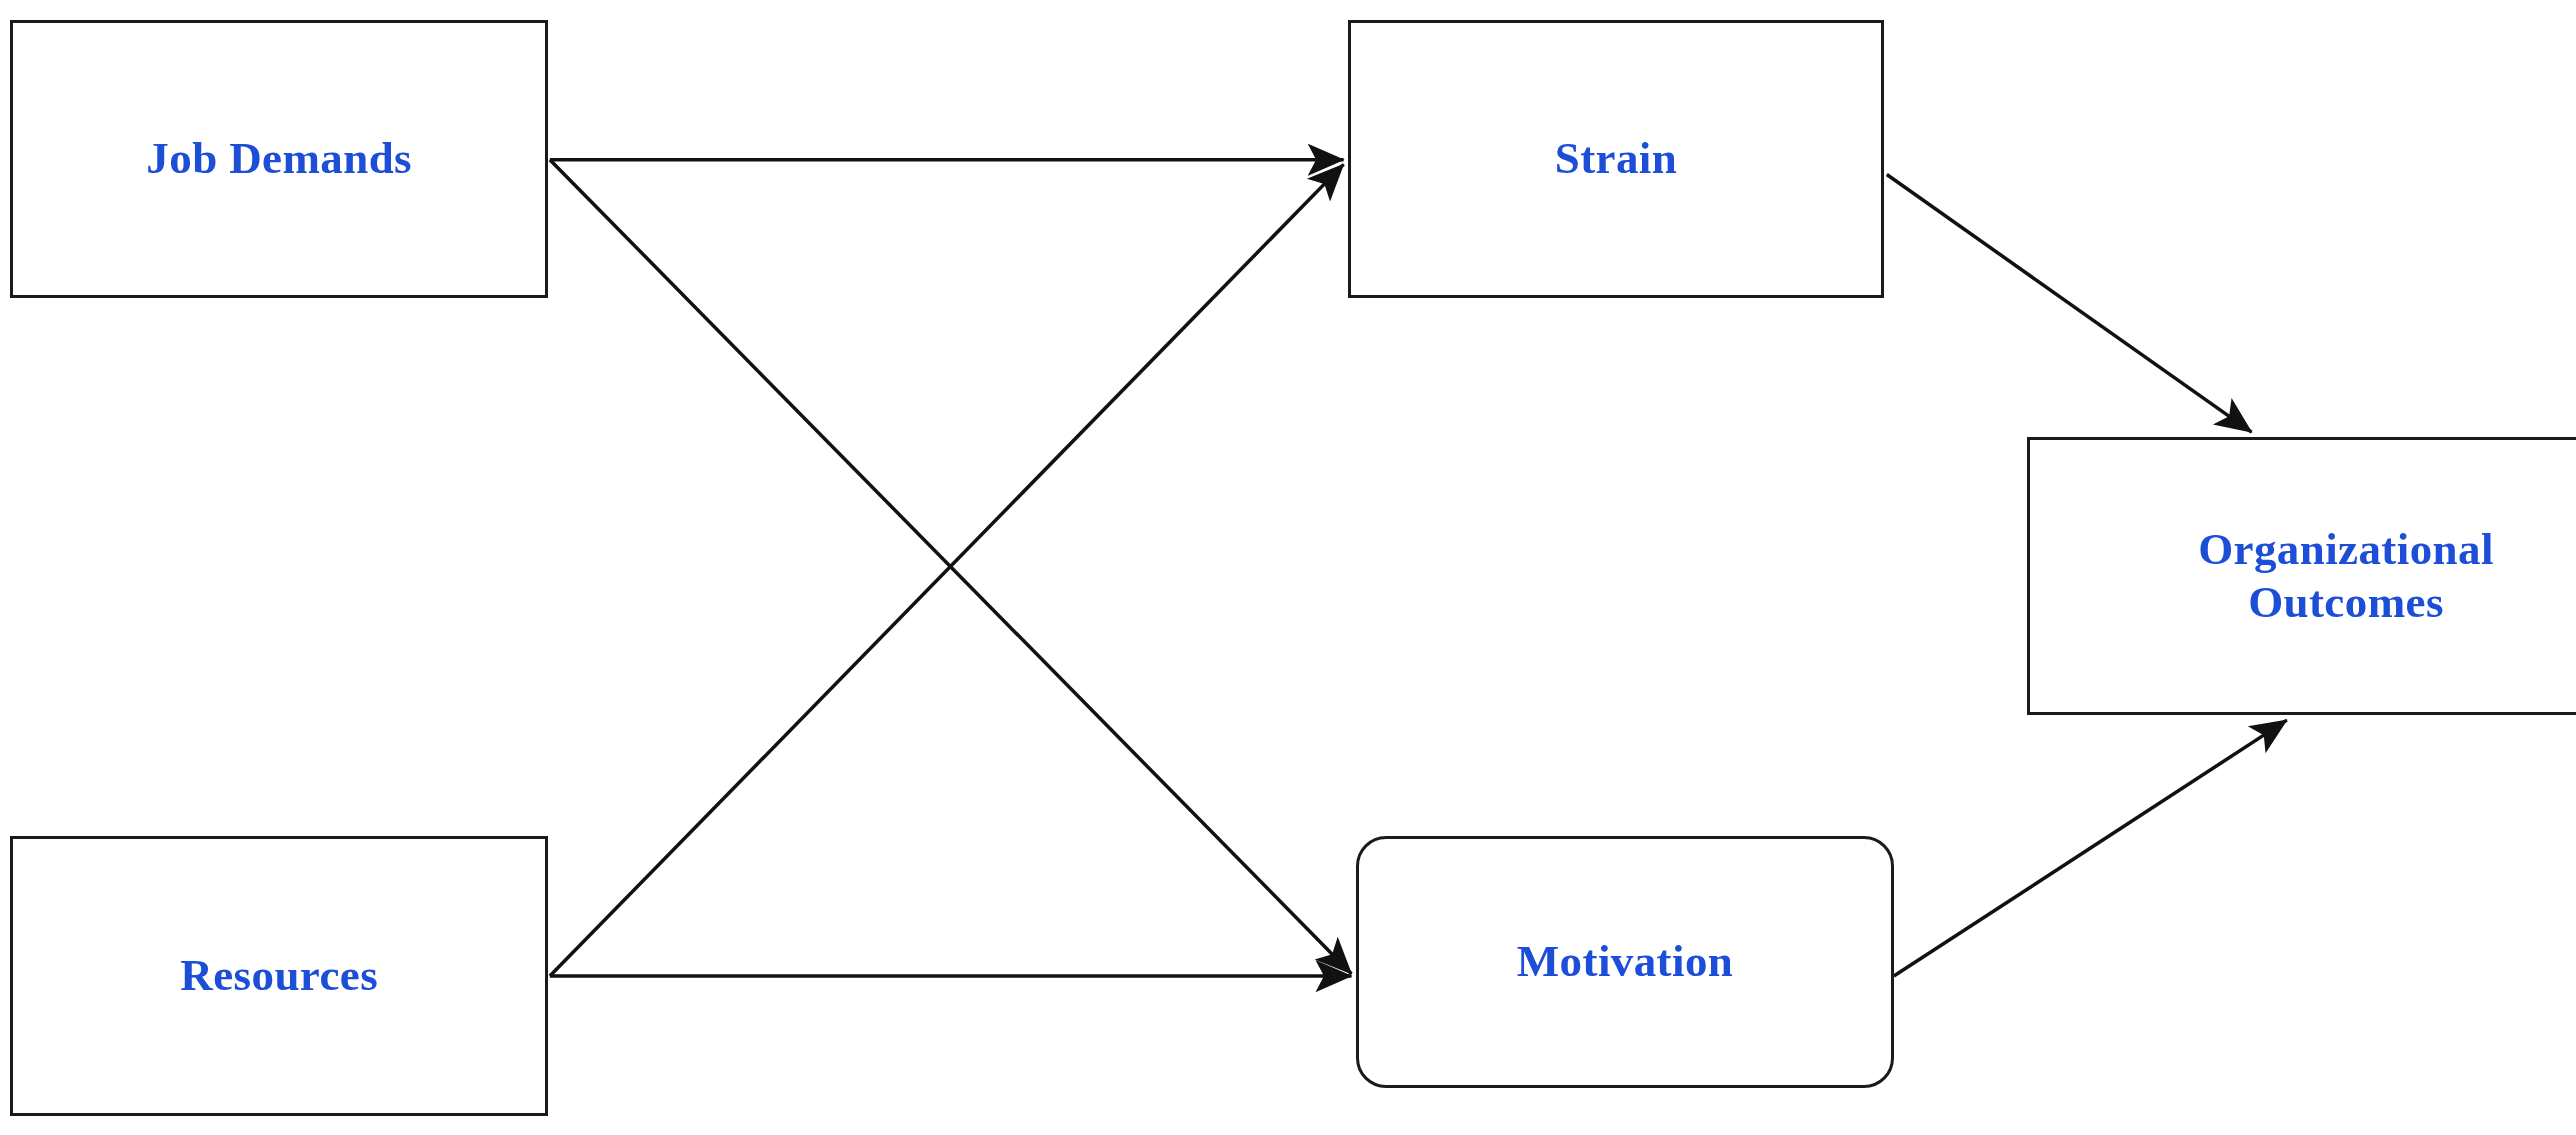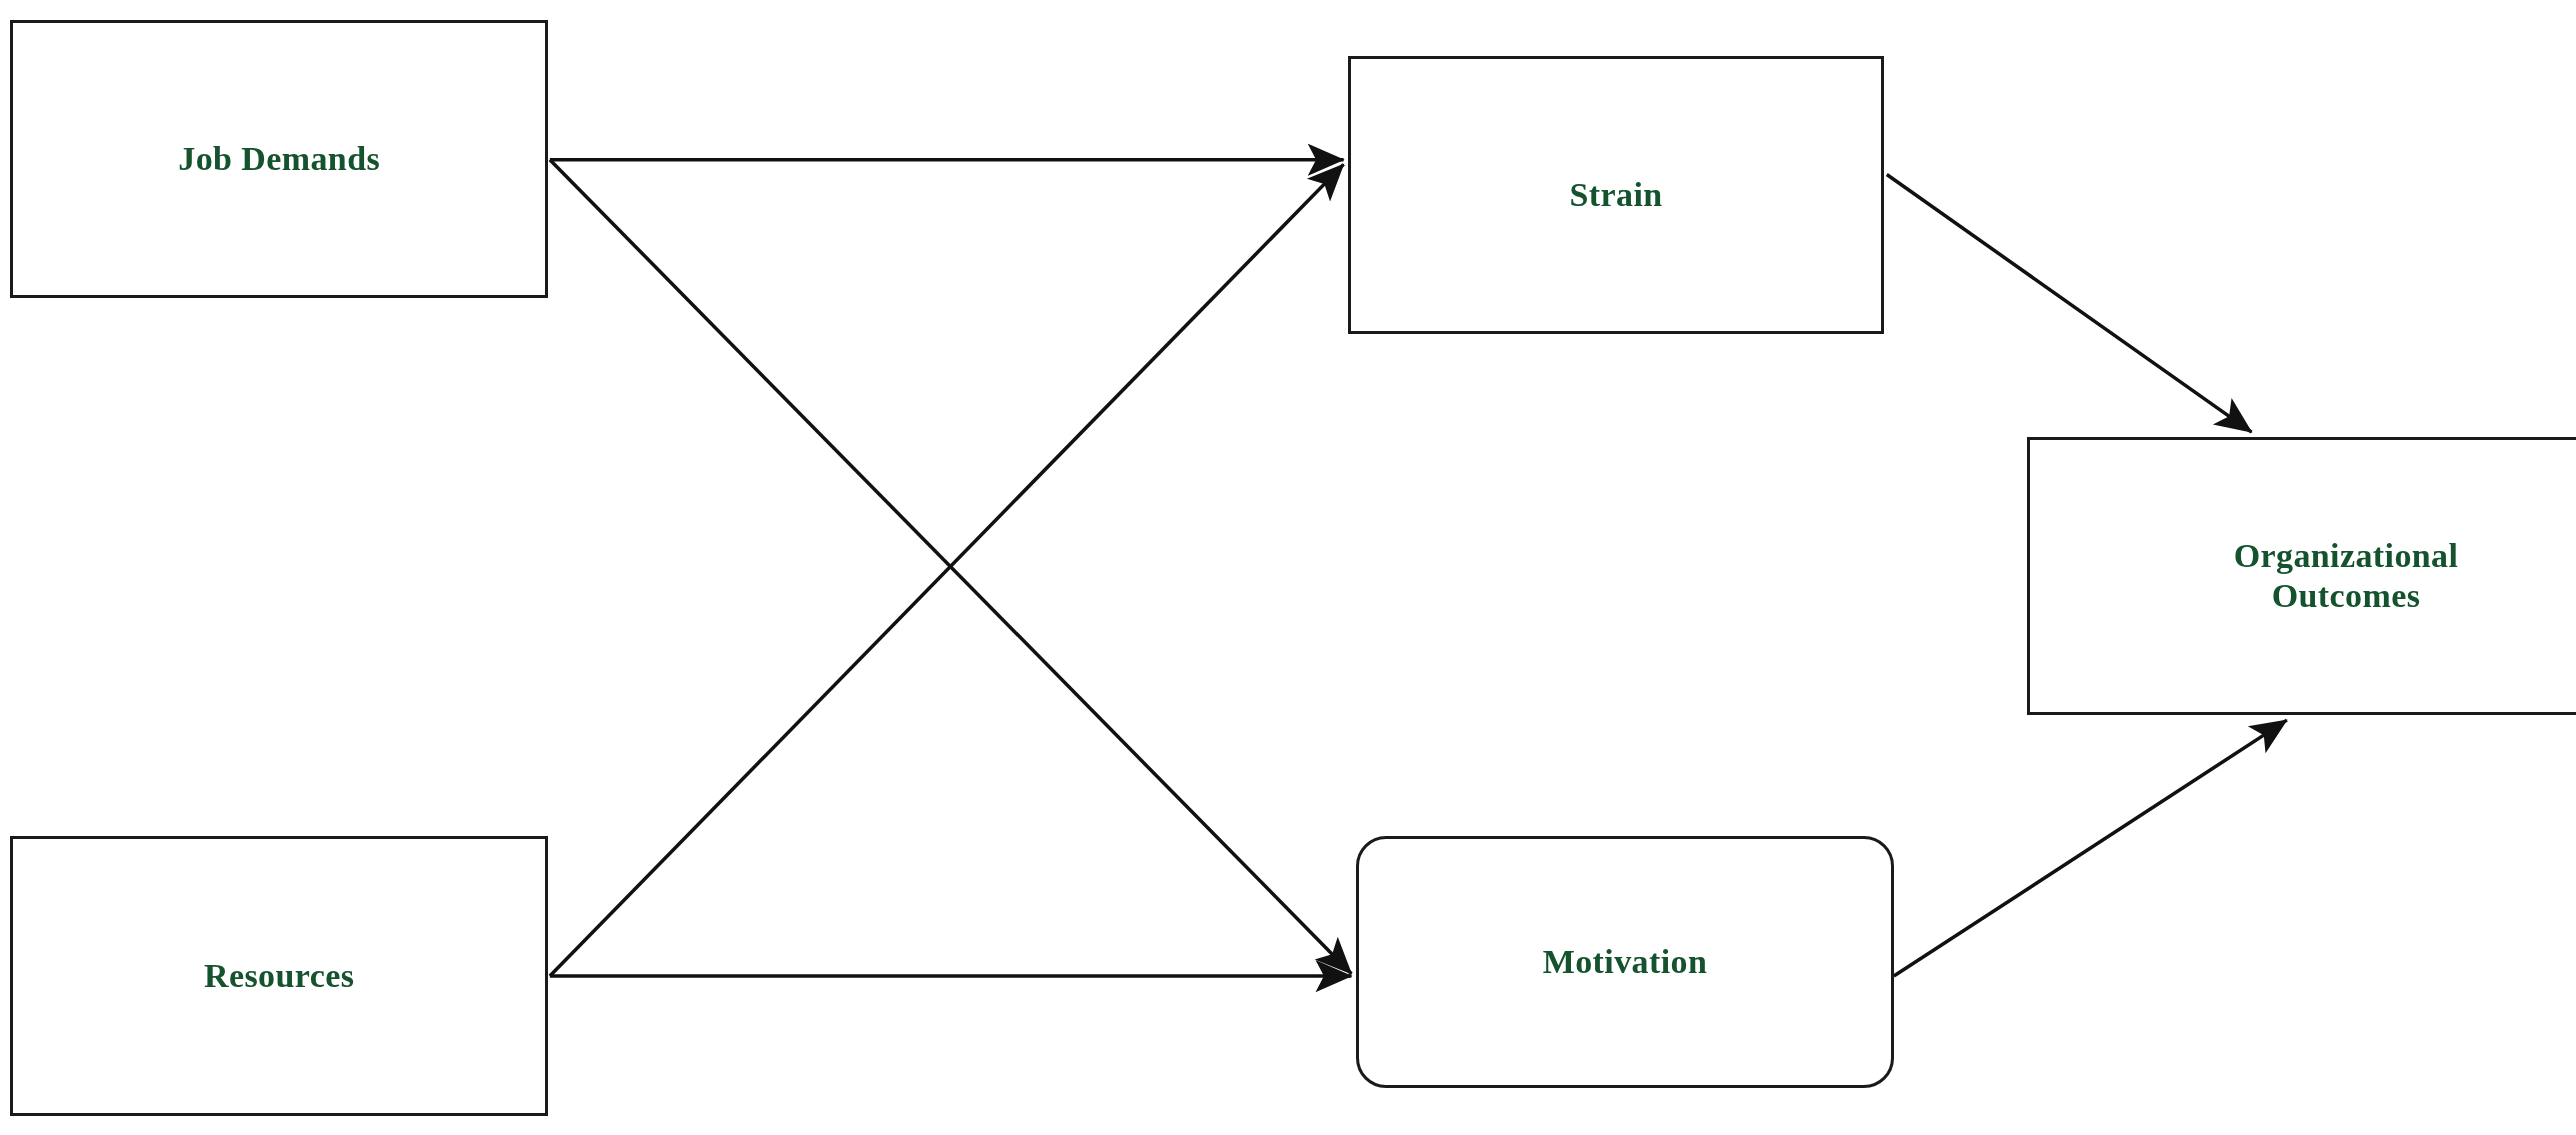--- a/index.html
+++ b/index.html
@@ -33,29 +33,29 @@
     border: 3.9px solid #1a1a1a;
     display: flex;
     align-items: center;
     justify-content: center;
     text-align: center;
     z-index: 2;
   }
   .node-label {
     font-family: "Liberation Serif", "DejaVu Serif", serif;
     font-weight: bold;
-    color: #14532d;
-    font-size: 34px;
+    color: #1d4ed8;
+    font-size: 45px;
     line-height: 1.18;
     letter-spacing: 0.4px;
     white-space: pre-line;
   }
   #node-job-demands   { left: 10.2px;   top: 19.6px;   width: 538px; height: 278px; }
   #node-resources     { left: 10.2px;   top: 836px; width: 538px; height: 280px; justify-content: center; }
-  #node-strain        { left: 1348px; top: 19.6px;   width: 536px; height: 278px; margin-top: 36px; }
+  #node-strain        { left: 1348px; top: 19.6px;   width: 536px; height: 278px; }
   #node-motivation    { left: 1356px; top: 836px; width: 538px; height: 252px; border-radius: 30px; }
   #node-org-outcomes  { left: 2027px; top: 437px;  width: 638px; height: 278px; }
 </style>
 </head>
 <body>
 
 <div id="canvas">
 
   <svg id="edges" viewBox="0 0 3290 1450" width="2576" height="1135" xmlns="http://www.w3.org/2000/svg">
     <defs>

